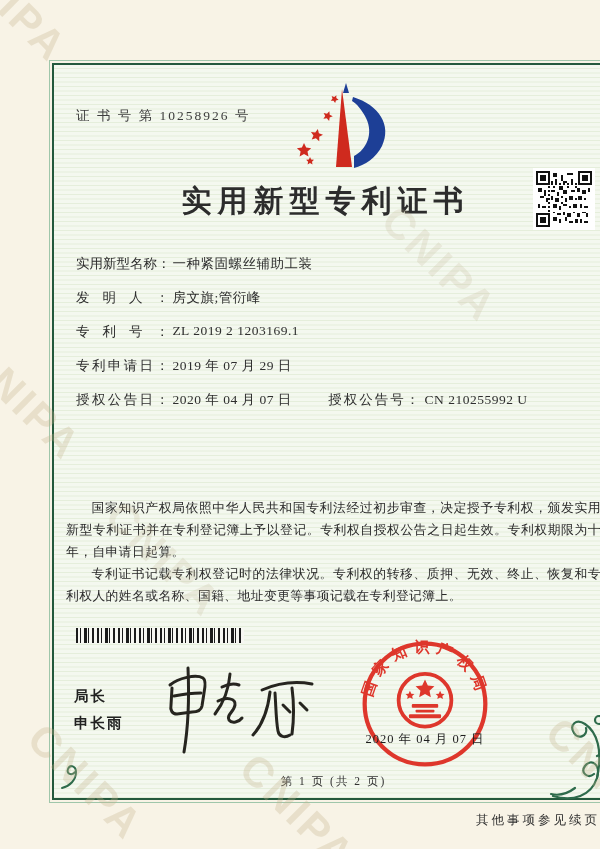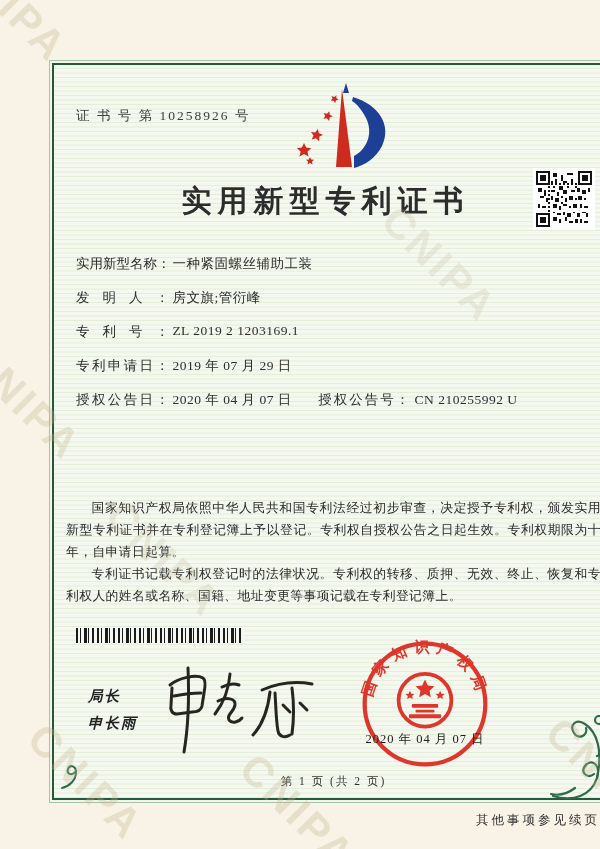--- a/index.html
+++ b/index.html
@@ -35,37 +35,37 @@
     position:absolute;left:0;right:16px;top:116px;text-align:center;
     font-size:30px;font-weight:bold;letter-spacing:6px;color:#2c2c2c;
   }
   .fields{position:absolute;left:22px;right:18px;top:190px;font-family:Liberation Serif, serif;}
   .frow{height:34px;font-size:13.5px;color:#2e2e2e;white-space:nowrap;}
   .flabel{
     display:inline-block;width:93px;text-align:justify;text-align-last:justify;
     vertical-align:top;color:#2e2e2e;
   }
   .fvalue{letter-spacing:0.5px;}
-  .grant2{margin-left:23px;}
+  .grant2{margin-left:33px;}
   .glabel{letter-spacing:2px;}
   .paras{
     position:absolute;left:12px;right:12px;top:432px;
     font-size:12.8px;line-height:1.72;text-align:justify;color:#2a2a2a;
   }
   .paras p{margin:0;text-indent:2em;letter-spacing:0.4px;}
   .barcode{
     position:absolute;left:22px;top:563px;width:168px;height:15px;
     background:repeating-linear-gradient(90deg,
       #1b1b1b 0 2px,#f7f7f2 2px 4px,
       #1b1b1b 4px 5px,#f7f7f2 5px 8px,
       #1b1b1b 8px 11px,#f7f7f2 11px 12px,
       #1b1b1b 12px 13px,#f7f7f2 13px 16px,
       #1b1b1b 16px 18px,#f7f7f2 18px 21px);
   }
-  .signer{position:absolute;left:34px;top:618px;font-size:14.5px;line-height:1.85;color:#222;font-weight:bold;letter-spacing:2px;font-style:italic;}
+  .signer{position:absolute;left:20px;top:618px;font-size:14.5px;line-height:1.85;color:#222;font-weight:bold;letter-spacing:2px;}
   .signature{position:absolute;left:88px;top:596px;}
   .seal{position:absolute;left:305px;top:573px;width:132px;height:132px;opacity:0.92;}
   .seal-date{
     position:absolute;left:300px;top:666px;width:142px;text-align:center;
     font-size:12.5px;color:#1d1d1d;letter-spacing:1px;z-index:3;
   }
   .pageno{position:absolute;left:0;right:0;bottom:9px;text-align:center;font-size:11.5px;color:#333;letter-spacing:2px;}
   .orn-br{position:absolute;right:-16px;bottom:-18px;}
   .orn-bl{position:absolute;left:4px;bottom:2px;}
   .qr{position:absolute;left:479px;top:103px;width:62px;height:62px;background:#fff;padding:3px;box-sizing:border-box;z-index:3;}

